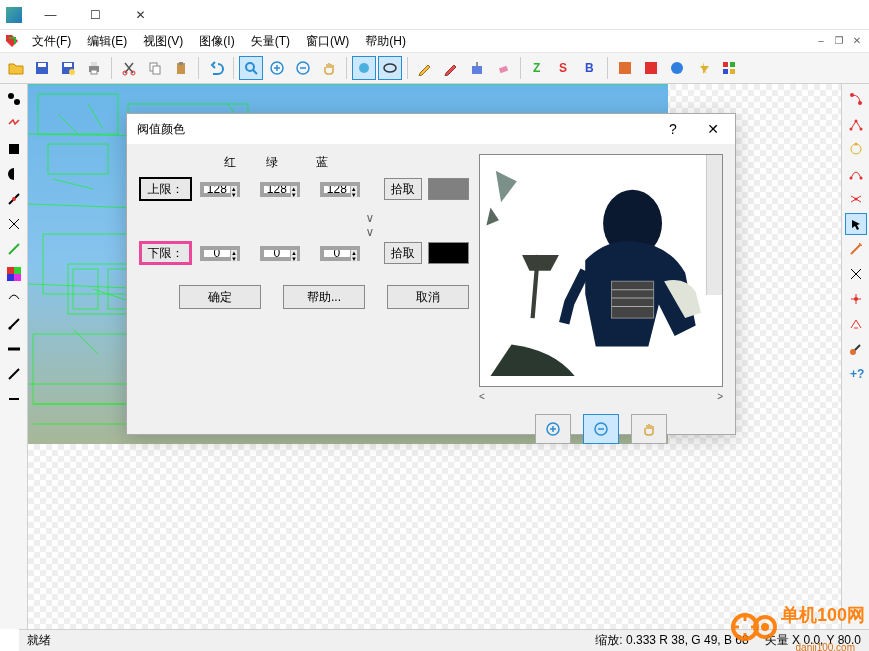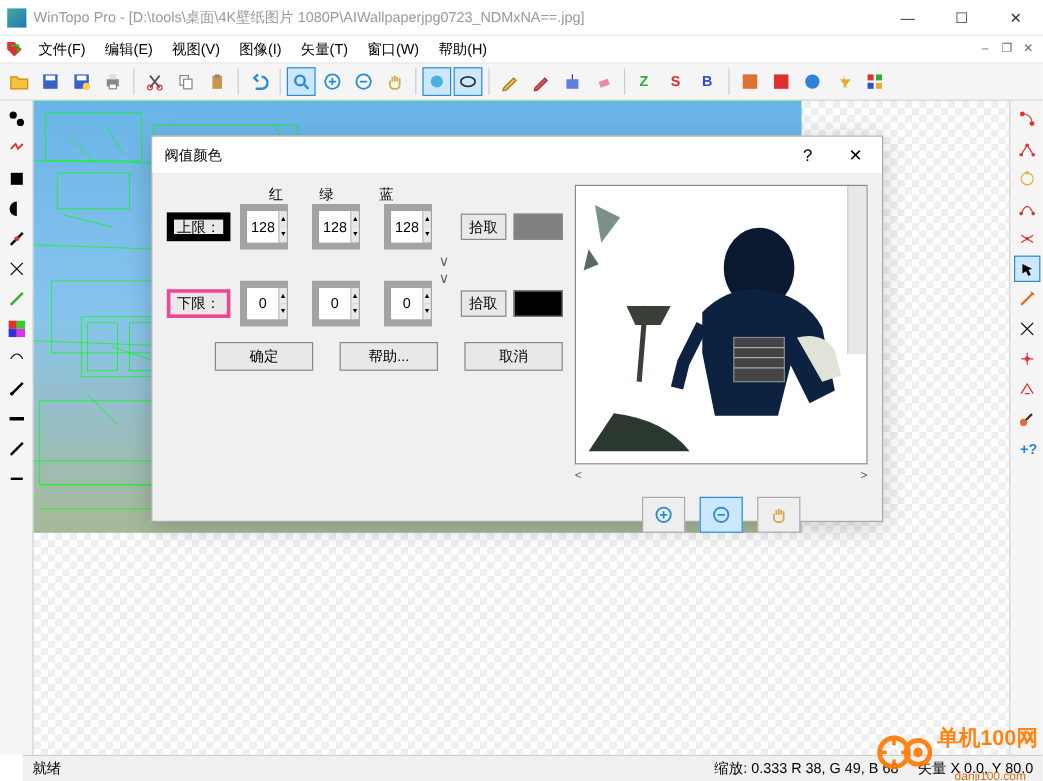--- a/index.html
+++ b/index.html
@@ -41,22 +41,22 @@
 .dialog .dtitlebar { height:30px; background:#fff; display:flex; align-items:center; padding:0 2px 0 10px; }
 .dialog .dtitle { flex:1; }
 .dialog .dwin-btn { width:40px; height:28px; display:flex; align-items:center; justify-content:center; font-size:14px; }
 .dialog .dbody { padding:10px 12px; display:flex; gap:10px; }
 .dialog .dleft { width:330px; }
 .dialog .drow { display:flex; align-items:center; height:28px; margin-bottom:8px; }
 .dialog .dheaders { display:flex; margin-left:70px; margin-bottom:4px; }
 .dialog .dheaders span { width:42px; text-align:center; }
 .dialog .dheaders span:last-child { margin-left:8px; }
 .dialog .dbtn { width:56px; height:24px; border:3px solid #ec4899; background:#e8e8e8; display:flex; align-items:center; justify-content:center; margin-right:8px; }
-.dialog .dbtn.blue { border:6px solid #000000; }
-.dialog .spin { display:inline-flex; width:40px; height:38px; border:6px solid #a3a3a3; margin-right:20px; }
+.dialog .dbtn.blue { border:2px solid #000000; }
+.dialog .spin { display:inline-flex; width:40px; height:15px; border:4px solid #a3a3a3; margin-right:20px; }
 .dialog .spin input { width:26px; border:none; text-align:center; font-size:12px; }
 .dialog .spin .arrows { width:13px; border-left:1px solid #aaa; display:flex; flex-direction:column; }
 .dialog .spin .arrows span { flex:1; display:flex; align-items:center; justify-content:center; font-size:6px; background:#e8e8e8; }
 .dialog .pickbtn { width:40px; height:22px; border:1px solid #888; background:#e8e8e8; display:flex; align-items:center; justify-content:center; margin-left:4px; margin-right:6px; }
 .dialog .swatch { width:44px; height:22px; border:1px solid #888; }
 .dialog .radiorow { display:flex; align-items:center; margin-left:4px; gap:4px; }
 .dialog .radiorow input { margin-right:2px; }
 .dialog .vchar { text-align:center; margin-left:132px; color:#666; }
 .dialog .actions { display:flex; gap:22px; margin-top:18px; margin-left:40px; }
 .dialog .actbtn { width:88px; height:24px; border:1px solid #888; background:#e8e8e8; display:flex; align-items:center; justify-content:center; }
@@ -73,21 +73,20 @@
 .watermark .txt { color:#ff7a00; font-size:18px; font-weight:bold; }
 .watermark .sub { position:absolute; right:10px; bottom:-2px; color:#d66400; font-size:10px; }
 
 svg { display:block; }
 </style>
 </head>
 <body>
 
 <div class="titlebar">
   <div class="app-icon"></div>
-  <div class="title">WinTopo Pro - [D:\tools\桌面\4K壁纸图片 1080P\AIWallpaperjpg0723_NDMxNA==.jpg]</div>
   <div class="win-btns">
     <div class="win-btn">—</div>
     <div class="win-btn">☐</div>
     <div class="win-btn close">✕</div>
   </div>
 </div>
 
 <div class="menubar">
   <div class="app-icon2">
     <svg width="16" height="16">

